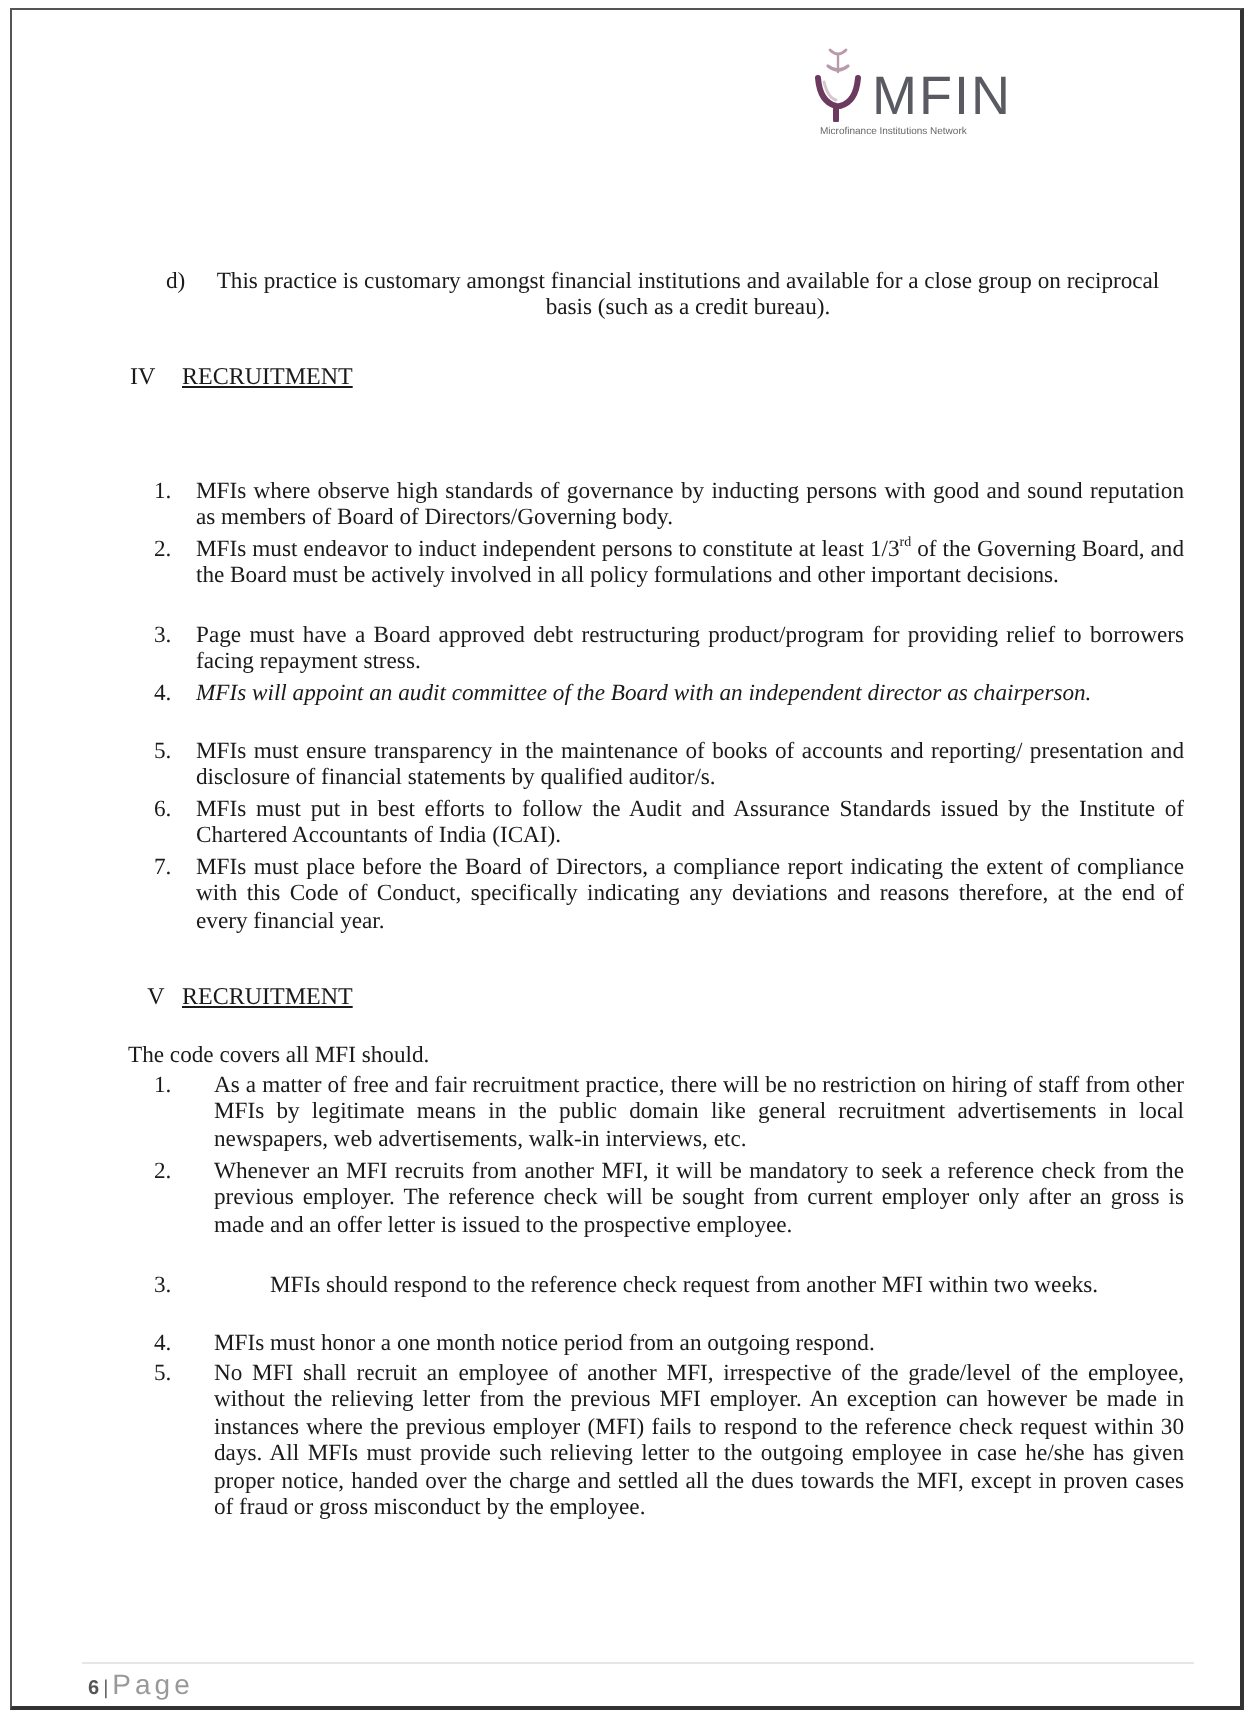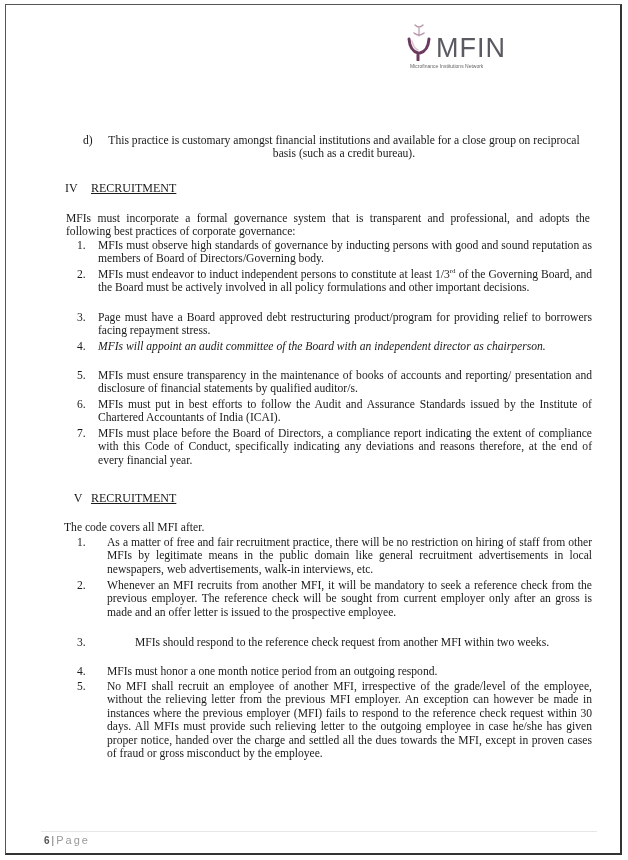--- a/index.html
+++ b/index.html
@@ -24,21 +24,21 @@
   .heading .num { display: inline-block; width: 26px; margin-left: 28px; }
   .heading .ttl { text-decoration: underline; }
   .li { position: absolute; font-size: 11.6px; line-height: 13.4px; }
   .li .n { position: absolute; left: 0; top: 0; }
   .li .b { position: absolute; text-align: justify; }
   .footer-rule { position: absolute; left: 35px; top: 826px; width: 556px; height: 1px; background: #e6e6e6; }
   .footer { position: absolute; left: 38px; top: 829px; font-family: "Liberation Sans", sans-serif;
             font-size: 10px; color: #777; }
   .footer .pn { color: #555; font-weight: bold; }
   .footer .bar { color: #666; margin: 0 2px; }
-  .footer .pw { letter-spacing: 2px; color: #999; font-size: 11px; }
+  .footer .pw { letter-spacing: 2px; color: #999; font-size: 14px; }
 </style>
 </head>
 <body>
 
 <div class="page">
 
 
   <div class="logo-mfin">
     <div class="mfin-row">
       <svg width="26" height="40" viewBox="0 0 26 40">
@@ -58,25 +58,24 @@
 
   <div class="li" style="left:77px; top:129px; width:510px; height:30px;">
     <span class="n">d)</span>
     <span class="b" style="left:15px; text-indent:0; width:492px; text-align:center;">This practice is customary amongst financial institutions and available for a close group on reciprocal basis (such as a credit bureau).</span>
   </div>
 
   <div class="heading" style="left:31px; top:176px;">
     <span class="num">IV</span><span class="ttl">RECRUITMENT</span>
   </div>
 
-  <div class="t" style="left:60px; top:207px; width:524px;">MFIs must incorporate a formal governance system that is transparent and professional, and adopts the following best practices of corporate governance:</div>
 
   <div class="li" style="left:71px; top:234px; width:516px;">
     <span class="n">1.</span>
-    <span class="b" style="left:21px; width:494px;">MFIs must observe high standards of governance by inducting persons with good and sound reputation as members of Board of Directors/Governing body.</span>
+    <span class="b" style="left:21px; width:494px;">MFIs where observe high standards of governance by inducting persons with good and sound reputation as members of Board of Directors/Governing body.</span>
   </div>
   <div class="li" style="left:71px; top:263px; width:516px;">
     <span class="n">2.</span>
     <span class="b" style="left:21px; width:494px;"><span>MFIs must endeavor to induct independent persons to constitute at least 1/3</span><sup style="font-size:7px; line-height:0;">rd</sup><span> of the Governing Board, and the Board must be actively involved in all policy formulations and other important decisions.</span></span>
   </div>
   <div class="li" style="left:71px; top:306px; width:516px;">
     <span class="n">3.</span>
     <span class="b" style="left:21px; width:494px;">Page must have a Board approved debt restructuring product/program for providing relief to borrowers facing repayment stress.</span>
   </div>
   <div class="li" style="left:71px; top:335px; width:516px;">
@@ -93,21 +92,21 @@
   </div>
   <div class="li" style="left:71px; top:422px; width:516px;">
     <span class="n">7.</span>
     <span class="b" style="left:21px; width:494px;">MFIs must place before the Board of Directors, a compliance report indicating the extent of compliance with this Code of Conduct, specifically indicating any deviations and reasons therefore, at the end of every financial year.</span>
   </div>
 
   <div class="heading" style="left:31px; top:486px;text-align:center;">
     <span class="num">V</span><span class="ttl">RECRUITMENT</span>
   </div>
 
-  <div class="t" style="left:58px; top:516px; width:524px;">The code covers all MFI after.</div>
+  <div class="t" style="left:58px; top:516px; width:524px;">The code covers all MFI should.</div>
 
   <div class="li" style="left:71px; top:531px; width:516px;">
     <span class="n">1.</span>
     <span class="b" style="left:30px; width:485px;">As a matter of free and fair recruitment practice, there will be no restriction on hiring of staff from other MFIs by legitimate means in the public domain like general recruitment advertisements in local newspapers, web advertisements, walk-in interviews, etc.</span>
   </div>
   <div class="li" style="left:71px; top:574px; width:516px;">
     <span class="n">2.</span>
     <span class="b" style="left:30px; width:485px;">Whenever an MFI recruits from another MFI, it will be mandatory to seek a reference check from the previous employer. The reference check will be sought from current employer only after an gross is made and an offer letter is issued to the prospective employee.</span>
   </div>
   <div class="li" style="left:71px; top:631px; width:516px;">

